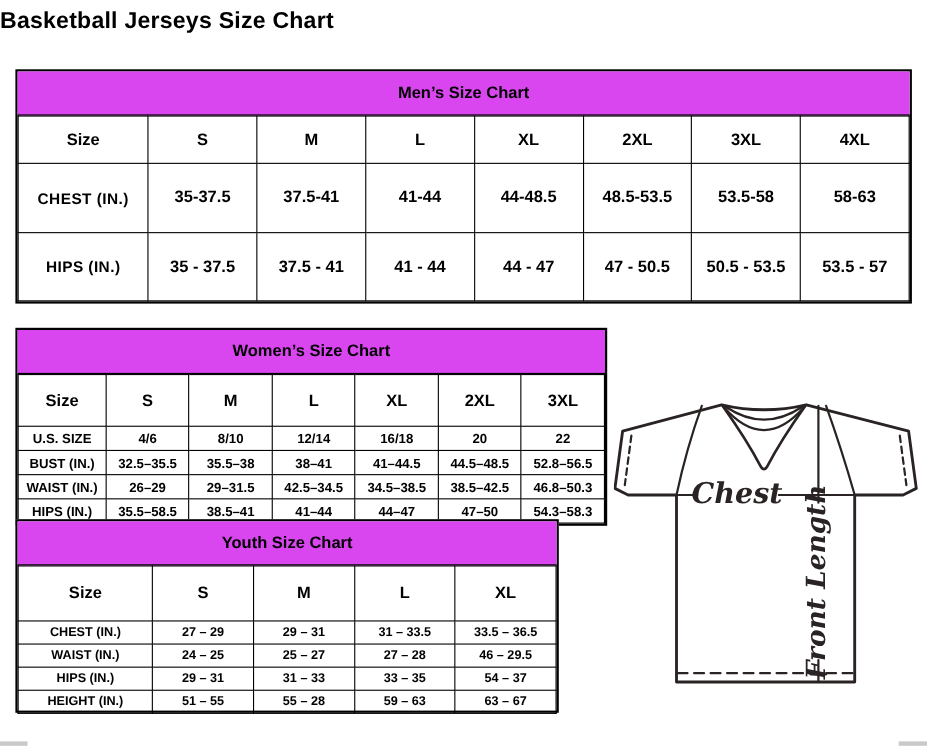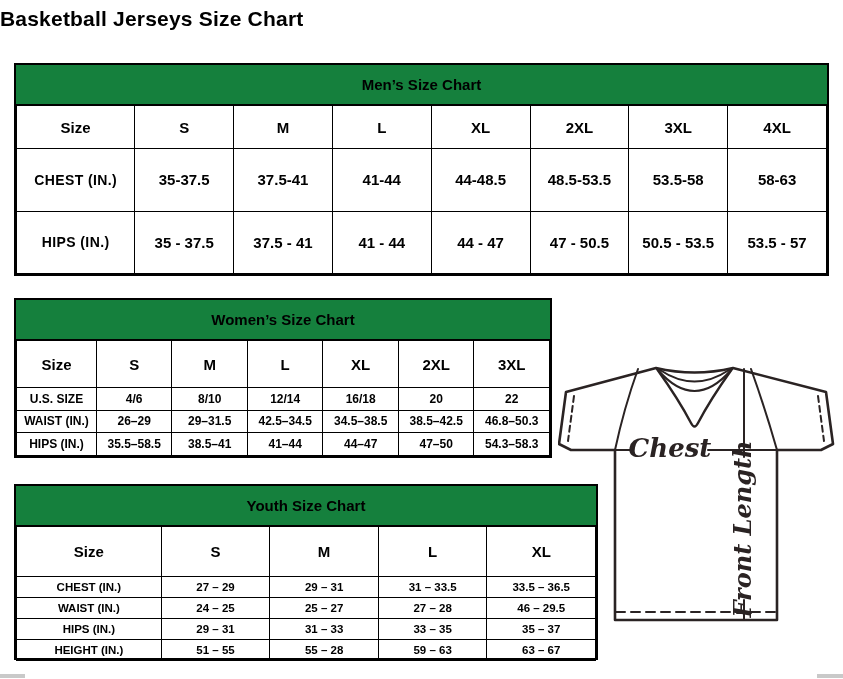--- a/index.html
+++ b/index.html
@@ -18,25 +18,25 @@
     font-size: 21px;
     font-weight: bold;
     letter-spacing: 0.2px;
   }
   .chart-wrap {
     position: absolute;
     border: 2px solid #000;
     background: #fff;
   }
   #mens   { left: 14px; top: 63px;  width: 815px; height: 213px; }
-  #womens { left: 14px; top: 298px; width: 538px; height: 160px; }
-  #youth  { left: 14px; top: 484px; width: 584px; height: 176px; }
+  #womens { left: 14px; top: 298px; width: 538px; height: 180px; }
+  #youth  { left: 14px; top: 472px; width: 494px; height: 176px; }
   .chart-caption {
     height: 40px;
-    background: #15803d;
+    background: #d946ef;
     border-bottom: 1px solid #000;
     display: flex; align-items: center; justify-content: center;
     font-weight: bold;
     font-size: 15px;
   }
   table {
     width: 100%;
     height: calc(100% - 40px);
     border-collapse: collapse;
     table-layout: fixed;
@@ -155,20 +155,29 @@
         <tr>
           <th>U.S. SIZE</th>
           <td>4/6</td>
           <td>8/10</td>
           <td>12/14</td>
           <td>16/18</td>
           <td>20</td>
           <td>22</td>
         </tr>
         <tr>
+          <th>BUST (IN.)</th>
+          <td>32.5–35.5</td>
+          <td>35.5–38</td>
+          <td>38–41</td>
+          <td>41–44.5</td>
+          <td>44.5–48.5</td>
+          <td>52.8–56.5</td>
+        </tr>
+        <tr>
           <th>WAIST (IN.)</th>
           <td>26–29</td>
           <td>29–31.5</td>
           <td>42.5–34.5</td>
           <td>34.5–38.5</td>
           <td>38.5–42.5</td>
           <td>46.8–50.3</td>
         </tr>
         <tr>
           <th>HIPS (IN.)</th>
@@ -208,21 +217,21 @@
           <td>24 – 25</td>
           <td>25 – 27</td>
           <td>27 – 28</td>
           <td>46 – 29.5</td>
         </tr>
         <tr>
           <th>HIPS (IN.)</th>
           <td>29 – 31</td>
           <td>31 – 33</td>
           <td>33 – 35</td>
-          <td>35 – 37</td>
+          <td>54 – 37</td>
         </tr>
         <tr>
           <th>HEIGHT (IN.)</th>
           <td>51 – 55</td>
           <td>55 – 28</td>
           <td>59 – 63</td>
           <td>63 – 67</td>
         </tr>
       </tbody>
     </table>

